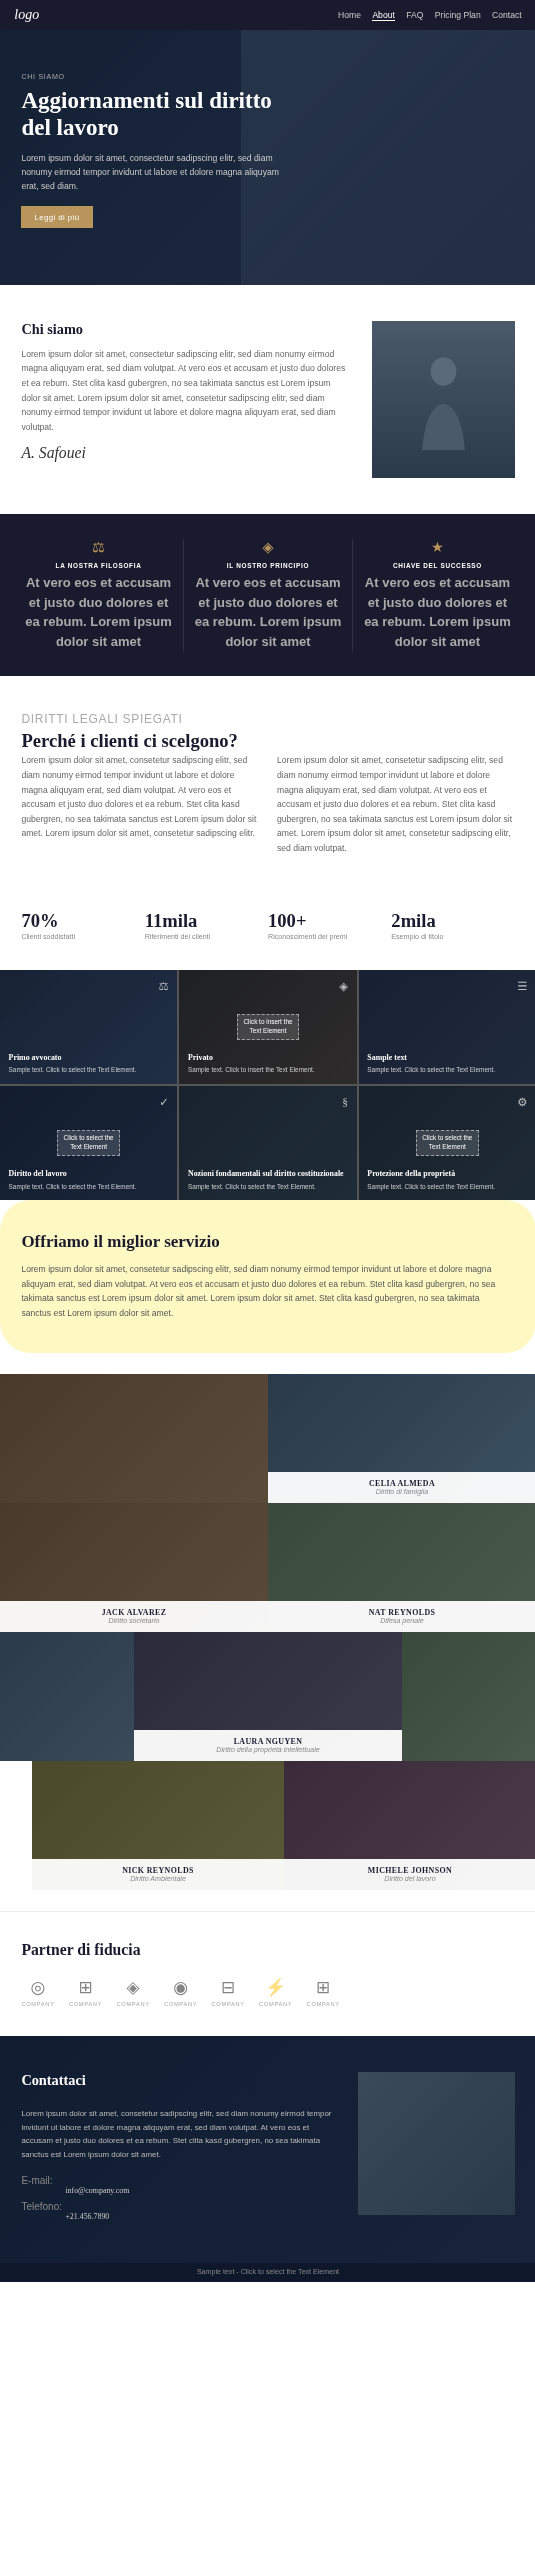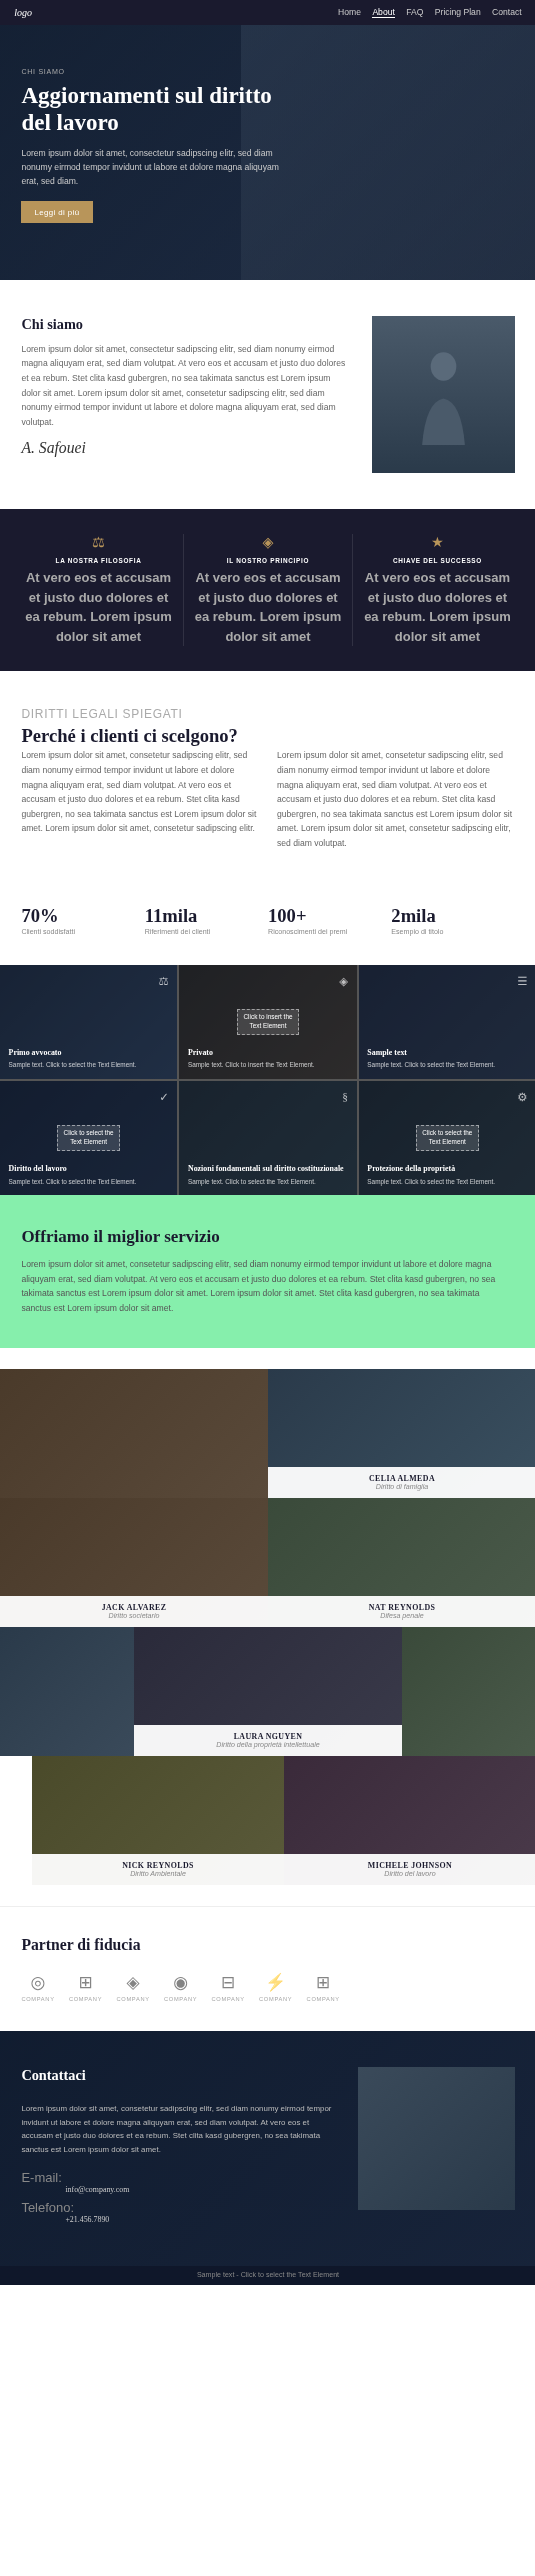--- a/index.html
+++ b/index.html
@@ -3,21 +3,21 @@
   <meta charset="utf-8">
   <style>
     * { margin: 0; padding: 0; box-sizing: border-box; }
     body { font-family: 'Georgia', serif; width: 536px; background: #fff; color: #333; font-size: 9.3px; }
 
     
     nav {
       display: flex; align-items: center; justify-content: space-between;
       padding: 7.1px 14.3px; background: #1a1a2e; position: relative; z-index: 10;
     }
-    .nav-logo { color: #fff; font-size: 10px; font-style: italic; }
+    .nav-logo { color: #fff; font-size: 14px; font-style: italic; }
     .nav-links { display: flex; gap: 11.4px; }
     .nav-links a { color: #ccc; text-decoration: none; font-size: 8.6px; font-family: sans-serif; }
     .nav-links a.active { color: #fff; border-bottom: 0.7px solid #fff; }
 
     
     .hero {
       background: linear-gradient(rgba(10,20,40,0.7), rgba(10,20,40,0.7)),
         linear-gradient(135deg, #2c3e50 0%, #4a6080 100%);
       padding: 43px 21.4px 57px;
       min-height: 157px;
@@ -116,21 +116,21 @@
       z-index: 5; display: flex; align-items: center; justify-content: center;
       cursor: pointer;
     }
     .click-select-text {
       background: rgba(255,255,255,0.15); border: 0.7px dashed rgba(255,255,255,0.5);
       color: #fff; font-size: 6.4px; padding: 2.9px 5.7px; text-align: center; font-family: sans-serif;
       line-height: 1.4;
     }
 
     
-    .migliore { background: #86efac; padding: 32px 21.4px; }
+    .migliore { background: #fef9c3; padding: 32px 21.4px; border-radius: 31px; }
     .migliore h2 { font-size: 17px; color: #1a1a2e; margin-bottom: 10px; }
     .migliore p { color: #555; font-size: 8.6px; line-height: 1.7; font-family: sans-serif; max-width: 486px; }
 
     
     .team { padding: 21.4px 0; background: #fff; }
     .team-card { position: relative; height: 129px; overflow: hidden; }
     .team-card .team-bg {
       width: 100%; height: 100%;
       background: linear-gradient(135deg, #3a4a5a, #2a3a4a);
     }
@@ -164,21 +164,21 @@
     
     .contattaci {
       background: linear-gradient(rgba(10,20,40,0.8), rgba(10,20,40,0.8)),
         linear-gradient(135deg, #2c3e50, #4a6080);
       padding: 36px 21.4px; display: flex; gap: 21.4px;
     }
     .contattaci-text { flex: 1; }
     .contattaci-text h2 { color: #fff; font-size: 14.3px; margin-bottom: 18px; }
     .contattaci-text p { color: #bbb; font-size: 7.9px; line-height: 1.7; font-family: sans-serif; margin-bottom: 14.3px; }
     .contact-detail { margin-bottom: 5.7px; }
-    .contact-label { color: #888; font-size: 13px; font-family: sans-serif; }
+    .contact-label { color: #888; font-size: 10px; font-family: sans-serif; }
     .contact-value { color: #ccc; font-size: 7.9px; font-family: Liberation Serif, serif; margin-left: 44px; }
     .contattaci-img { width: 157px; height: 143px; background: linear-gradient(135deg, #3a4a5a, #2a3a4a); flex-shrink: 0; }
 
     
     .sample-label {
       text-align: center; padding: 5.7px; background: #0f172a;
       font-size: 7.1px; color: #888; font-family: sans-serif;
     }
 
     

